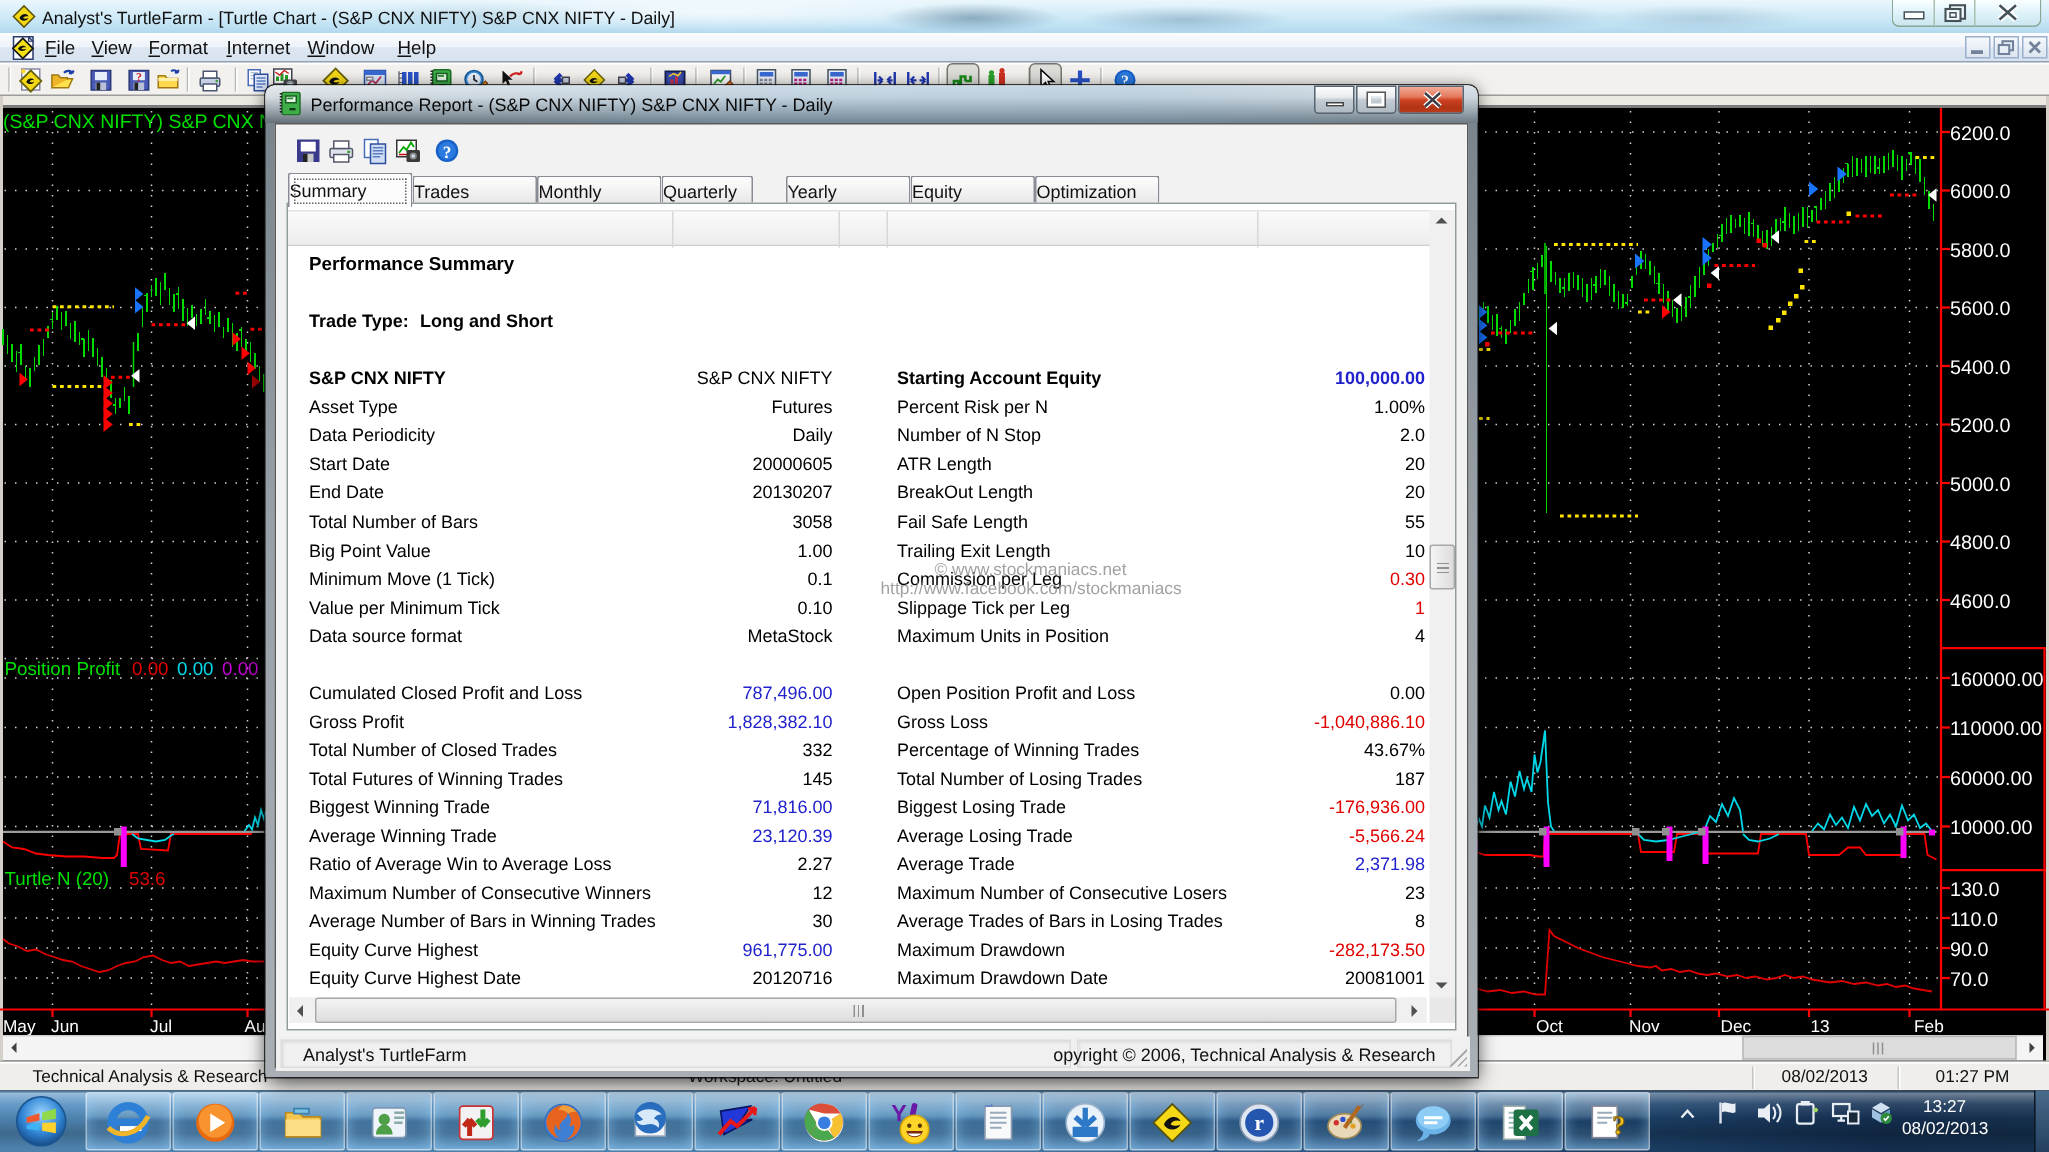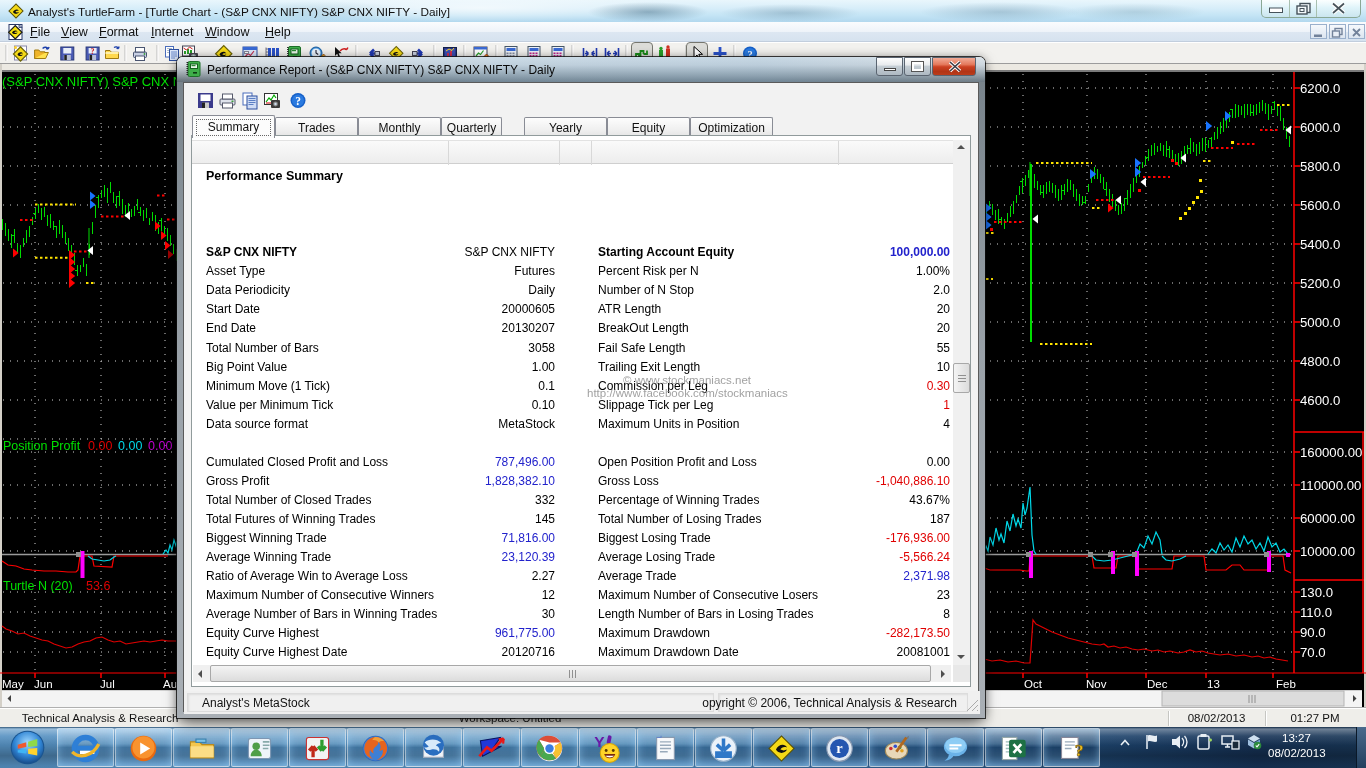--- a/index.html
+++ b/index.html
@@ -53,21 +53,21 @@
 #dlg-title{position:absolute;left:0;top:0;width:808px;height:25px;border-radius:6px 6px 0 0;background:linear-gradient(180deg,#e6ebee 0,#d4dadf 8px,#adb6bc 14px,#8d979e 19px,#707b83 23px,#667079 25px)}
 #dlg-title:before{content:"";position:absolute;inset:0;border-radius:6px 6px 0 0;background:linear-gradient(90deg,rgba(150,185,210,0) 0%,rgba(145,185,215,.30) 40%,rgba(140,180,210,.34) 72%,rgba(165,190,210,.15) 100%)}
 #dlg-title-text{position:absolute;left:30px;top:6px;font-size:12px;color:#0a0a0a;white-space:nowrap}
 .dbtn{position:absolute;top:0;height:19px;background:linear-gradient(180deg,#fdfdfd,#e8ebee 40%,#c4cdd4 50%,#aeb9c2);border:1px solid #5a6470;border-radius:0 0 3px 3px}
 .dbtn.close{background:linear-gradient(180deg,#f2ac98 0,#e4795c 38%,#cc4122 52%,#b23415 80%,#bc3c1a)}
 .glyph-min{position:absolute;left:7px;top:10px;width:12px;height:3px;background:#fff;border:1px solid #444}
 .glyph-res{position:absolute;left:7px;top:4px;width:11px;height:9px;border:2px solid #fff;outline:1px solid #555;background:transparent}
 #dlg-client{position:absolute;left:6px;top:25px;width:796px;height:630px;background:#f2f2f2;border:1px solid #5a5a5a}
 #dlg-icons{position:absolute;left:14px;top:9px}
 .tab{position:absolute;top:34px;height:20px;background:linear-gradient(180deg,#fdfdfd,#f0f0f0 60%,#e4e4e4);border:1px solid #898c95;border-bottom:none;border-radius:2px 2px 0 0;
- font-size:12px;text-align:center;line-height:20px;color:#111}
+ font-size:12px;text-align:left;line-height:20px;color:#111}
 .tab.sel{background:#fcfcfc;height:23px;top:32px;z-index:3;line-height:22px}
 .tab.sel:after{content:"";position:absolute;left:3px;top:3px;right:3px;bottom:2px;border:1px dotted #666}
 #page{position:absolute;left:7px;top:52px;width:780px;height:552px;background:#fff;border:1px solid #919b9c;overflow:hidden;font-size:12px}
 #thead{position:absolute;left:0;top:4px;width:779px;height:24px;background:linear-gradient(180deg,#fafafa,#ededed);border-top:1px solid #e2e2e2;border-bottom:1px solid #cfcfcf}
 #thead i{position:absolute;top:0;height:24px;width:1px;background:#d8d8d8}
 .trow{position:absolute;left:0;width:760px;height:16px;white-space:nowrap}
 .c1{position:absolute;left:14px}
 .c2{position:absolute;left:160px;width:203px;text-align:right}
 .c3{position:absolute;left:406px}
 .c4{position:absolute;left:555px;width:203px;text-align:right}
@@ -826,20 +826,24 @@
    <div id="page">
      <div id="thead">
        <i style="left:256px"></i>
             <i style="left:367px"></i>
             <i style="left:399px"></i>
             <i style="left:646px"></i>
      </div>
      <div class="trow" style="top:33px">
             <span class="c1 b" style="font-size:12.5px">Performance Summary</span>
           </div>
+     <div class="trow" style="top:71px">
+            <span class="c1 b">Trade Type:</span>
+            <span class="b" style="position:absolute;left:88px">Long and Short</span>
+          </div>
      <div class="trow" style="top:108.5px">
             <span class="c1 b">S&amp;P CNX NIFTY</span>
             <span class="c2 ">S&amp;P CNX NIFTY</span>
             <span class="c3 b">Starting Account Equity</span>
             <span class="c4 blu b">100,000.00</span>
           </div>
           <div class="trow" style="top:127.7px">
             <span class="c1 ">Asset Type</span>
             <span class="c2 ">Futures</span>
             <span class="c3 ">Percent Risk per N</span>
@@ -937,21 +941,21 @@
           </div>
           <div class="trow" style="top:451.5px">
             <span class="c1 ">Maximum Number of Consecutive Winners</span>
             <span class="c2 ">12</span>
             <span class="c3 ">Maximum Number of Consecutive Losers</span>
             <span class="c4 ">23</span>
           </div>
           <div class="trow" style="top:470.5px">
             <span class="c1 ">Average Number of Bars in Winning Trades</span>
             <span class="c2 ">30</span>
-            <span class="c3 ">Length Number of Bars in Losing Trades</span>
+            <span class="c3 ">Average Trades of Bars in Losing Trades</span>
             <span class="c4 ">8</span>
           </div>
           <div class="trow" style="top:489.5px">
             <span class="c1 ">Equity Curve Highest</span>
             <span class="c2 blu">961,775.00</span>
             <span class="c3 ">Maximum Drawdown</span>
             <span class="c4 red">-282,173.50</span>
           </div>
           <div class="trow" style="top:508.5px">
             <span class="c1 ">Equity Curve Highest Date</span>
@@ -975,20 +979,20 @@
               <span class="arr lt"></span>
             </div>
             <div id="hthumb"></div>
             <div class="sbtn h" style="right:0">
               <span class="arr rt"></span>
             </div>
           </div>
      <div id="sbcorner"></div>
    </div>
    <div id="dlg-status">
-     <div class="dspanel" style="left:3px;width:527px"><span style="margin-left:14px">Analyst's MetaStock</span></div>
+     <div class="dspanel" style="left:3px;width:527px"><span style="margin-left:14px">Analyst's TurtleFarm</span></div>
      <div class="dspanel" style="left:534px;width:250px">
             <span class="cr">opyright © 2006, Technical Analysis &amp; Research</span>
           </div>
      <div id="grip"></div>
    </div>
  </div>
 </div>
 </div>
 </body></html>

